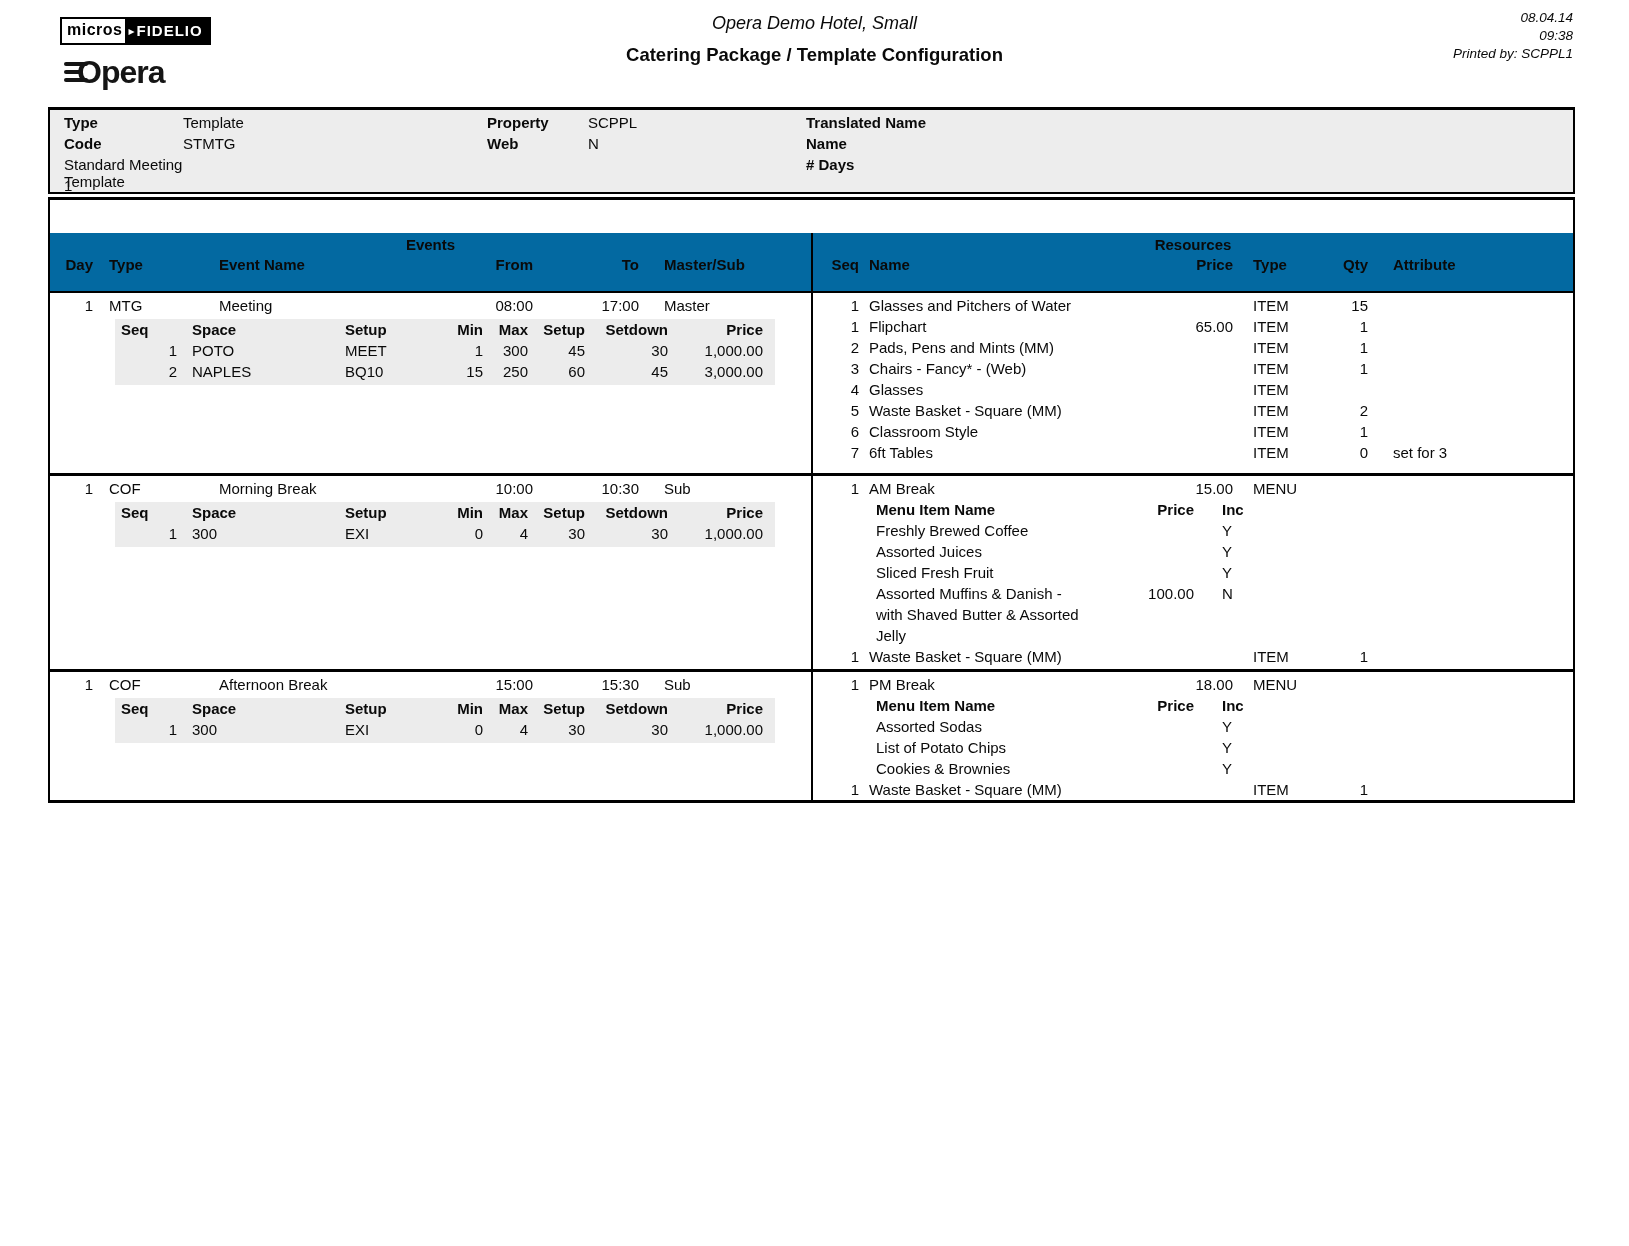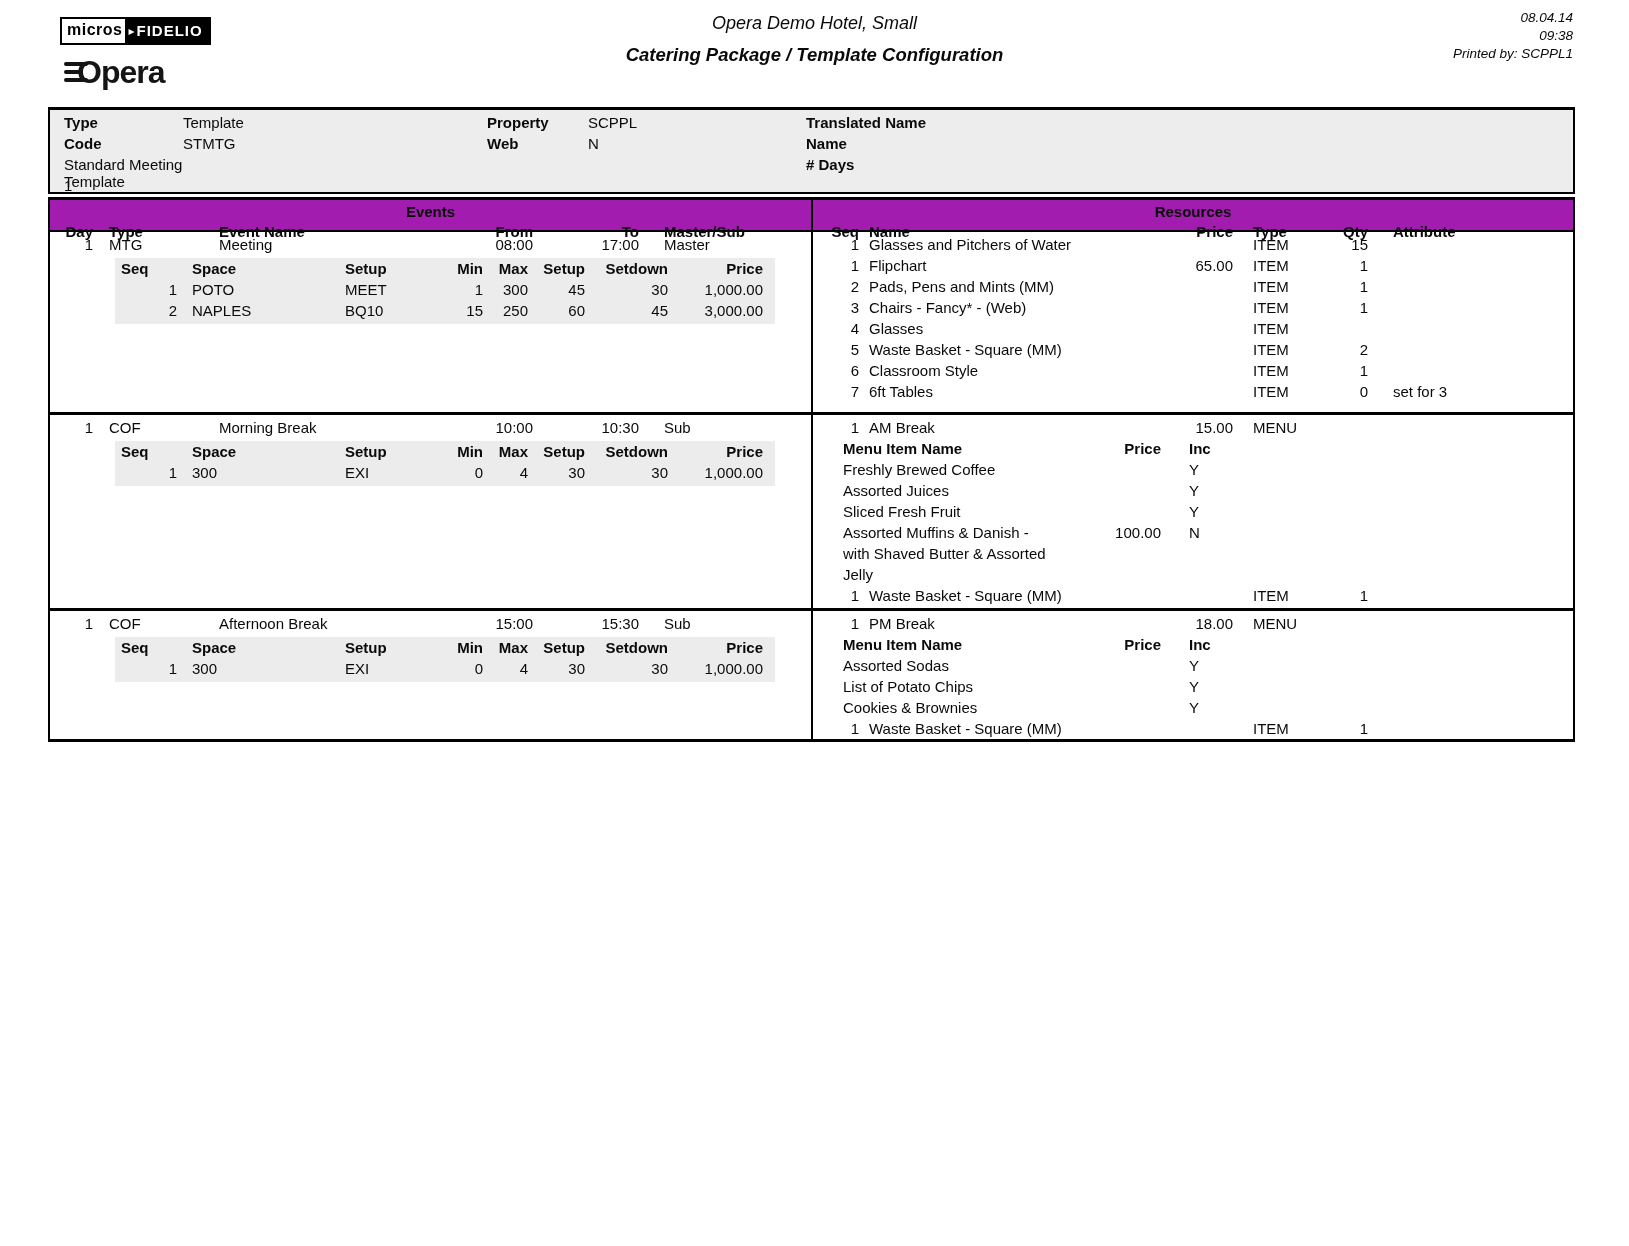--- a/index.html
+++ b/index.html
@@ -15,30 +15,30 @@
   .mf-micros { background:#fff; color:#000; font-weight:bold; font-size:16px; padding:2px 3px 0 5px; letter-spacing:0.5px; }
   .mf-fidelio { background:#000; color:#fff; font-weight:bold; font-size:15px; padding:3px 6px 0 2px; letter-spacing:1px; }
   .mf-arrow { background:#000; color:#fff; font-size:12px; padding:5px 0 0 3px; }
   .opera-logo { position:absolute; left:64px; top:52px; display:flex; align-items:center; height:40px; }
   .o-lines { display:flex; flex-direction:column; gap:4px; margin-right:-11px; }
   .o-lines span { display:block; height:4px; background:#151515; border-radius:2px; }
   .o-l1 { width:24px; } .o-l2 { width:18px; } .o-l3 { width:24px; }
   .opera-text { font-size:32px; font-weight:bold; letter-spacing:-1px; color:#151515; }
   .titles { position:absolute; left:0; top:0; width:100%; text-align:center; }
   .hotel-name { margin-top:13px; font-style:italic; font-size:18px; }
-  .report-title { margin-top:10px; font-style:italic; font-weight:bold; font-size:18.5px; }
+  .report-title { margin-top:10px; font-weight:bold; font-size:18.5px; }
   .pmeta { position:absolute; right:56px; top:9px; text-align:right; font-style:italic; font-size:13.5px; line-height:18px; }
   
   .content { position:absolute; left:48px; top:107px; width:1527px; }
   .infobox { height:87px; background:#ededed; border:2px solid #000; border-top-width:3px; padding:4px 0 0 14px; }
   .info-grid { display:grid; grid-template-columns:119px 304px 101px 218px 1fr; grid-auto-rows:21px; font-size:15px; }
   .lbl { font-weight:bold; }
   
   .maintable { margin-top:3px; border:2px solid #000; border-top-width:3px; border-bottom-width:3px; background:#fff; }
-  .band { display:flex; background:#a21caf; border-bottom:2px solid #000; height:32px; }
+  .band { display:flex; background:#0369a1; border-bottom:2px solid #000; height:60px;margin-top:33px; }
   .band-left { width:763px; border-right:2px solid #000; }
   .band-right { flex:1; }
   .band-title { display:block; text-align:center; font-weight:bold; font-size:15px; height:21px; line-height:23px; }
   .bold { font-weight:bold; }
   .block { display:flex; }
   .block + .block { border-top:3px solid #000; }
   .b0 { height:180px; } .b1 { height:196px; } .b2 { height:131px; }
   .ev-cell { width:763px; border-right:2px solid #000; padding-top:2px; }
   .res-cell { flex:1; padding-top:2px; }
   .ev-row { display:grid; grid-template-columns:40px 96px 260px 84px 106px 1fr; padding-left:3px; height:22px; line-height:22px; font-size:15px; }
@@ -55,21 +55,21 @@
   .s-min,.s-max,.s-st,.s-sd,.s-price { text-align:right; }
   .sp-head { font-weight:bold; }
   .sp-head .s-seq { text-align:left; padding-left:6px; }
   .res-row { display:grid; grid-template-columns:36px 310px 64px 90px 45px 1fr; padding-left:10px; min-height:21px; line-height:21px; font-size:15px; }
   .r-seq { text-align:right; }
   .r-name { padding-left:10px; }
   .r-price { text-align:right; }
   .r-type { padding-left:20px; }
   .r-qty { text-align:right; }
   .r-attr { padding-left:25px; }
-  .menu-head, .menu-row { display:grid; grid-template-columns:250px 68px 1fr; padding-left:30px; line-height:21px; font-size:15px; align-items:start; }
+  .menu-head, .menu-row { display:grid; grid-template-columns:250px 68px 1fr; padding-left:63px; line-height:21px; font-size:15px; align-items:start; }
   .m-name { }
   .m-price { text-align:right; }
   .m-inc { padding-left:28px; }
   .menu-head { font-weight:bold; }
   .pre { white-space:pre-line; }
   
   .footer { position:absolute; left:50px; top:1158px; width:1527px; }
   .f-line { border-top:3px solid #000; display:flex; justify-content:space-between; padding-top:2px; font-style:italic; font-size:14.5px; }
   .f-filter { width:300px; }
   .f-page { text-align:center; flex:1; }

